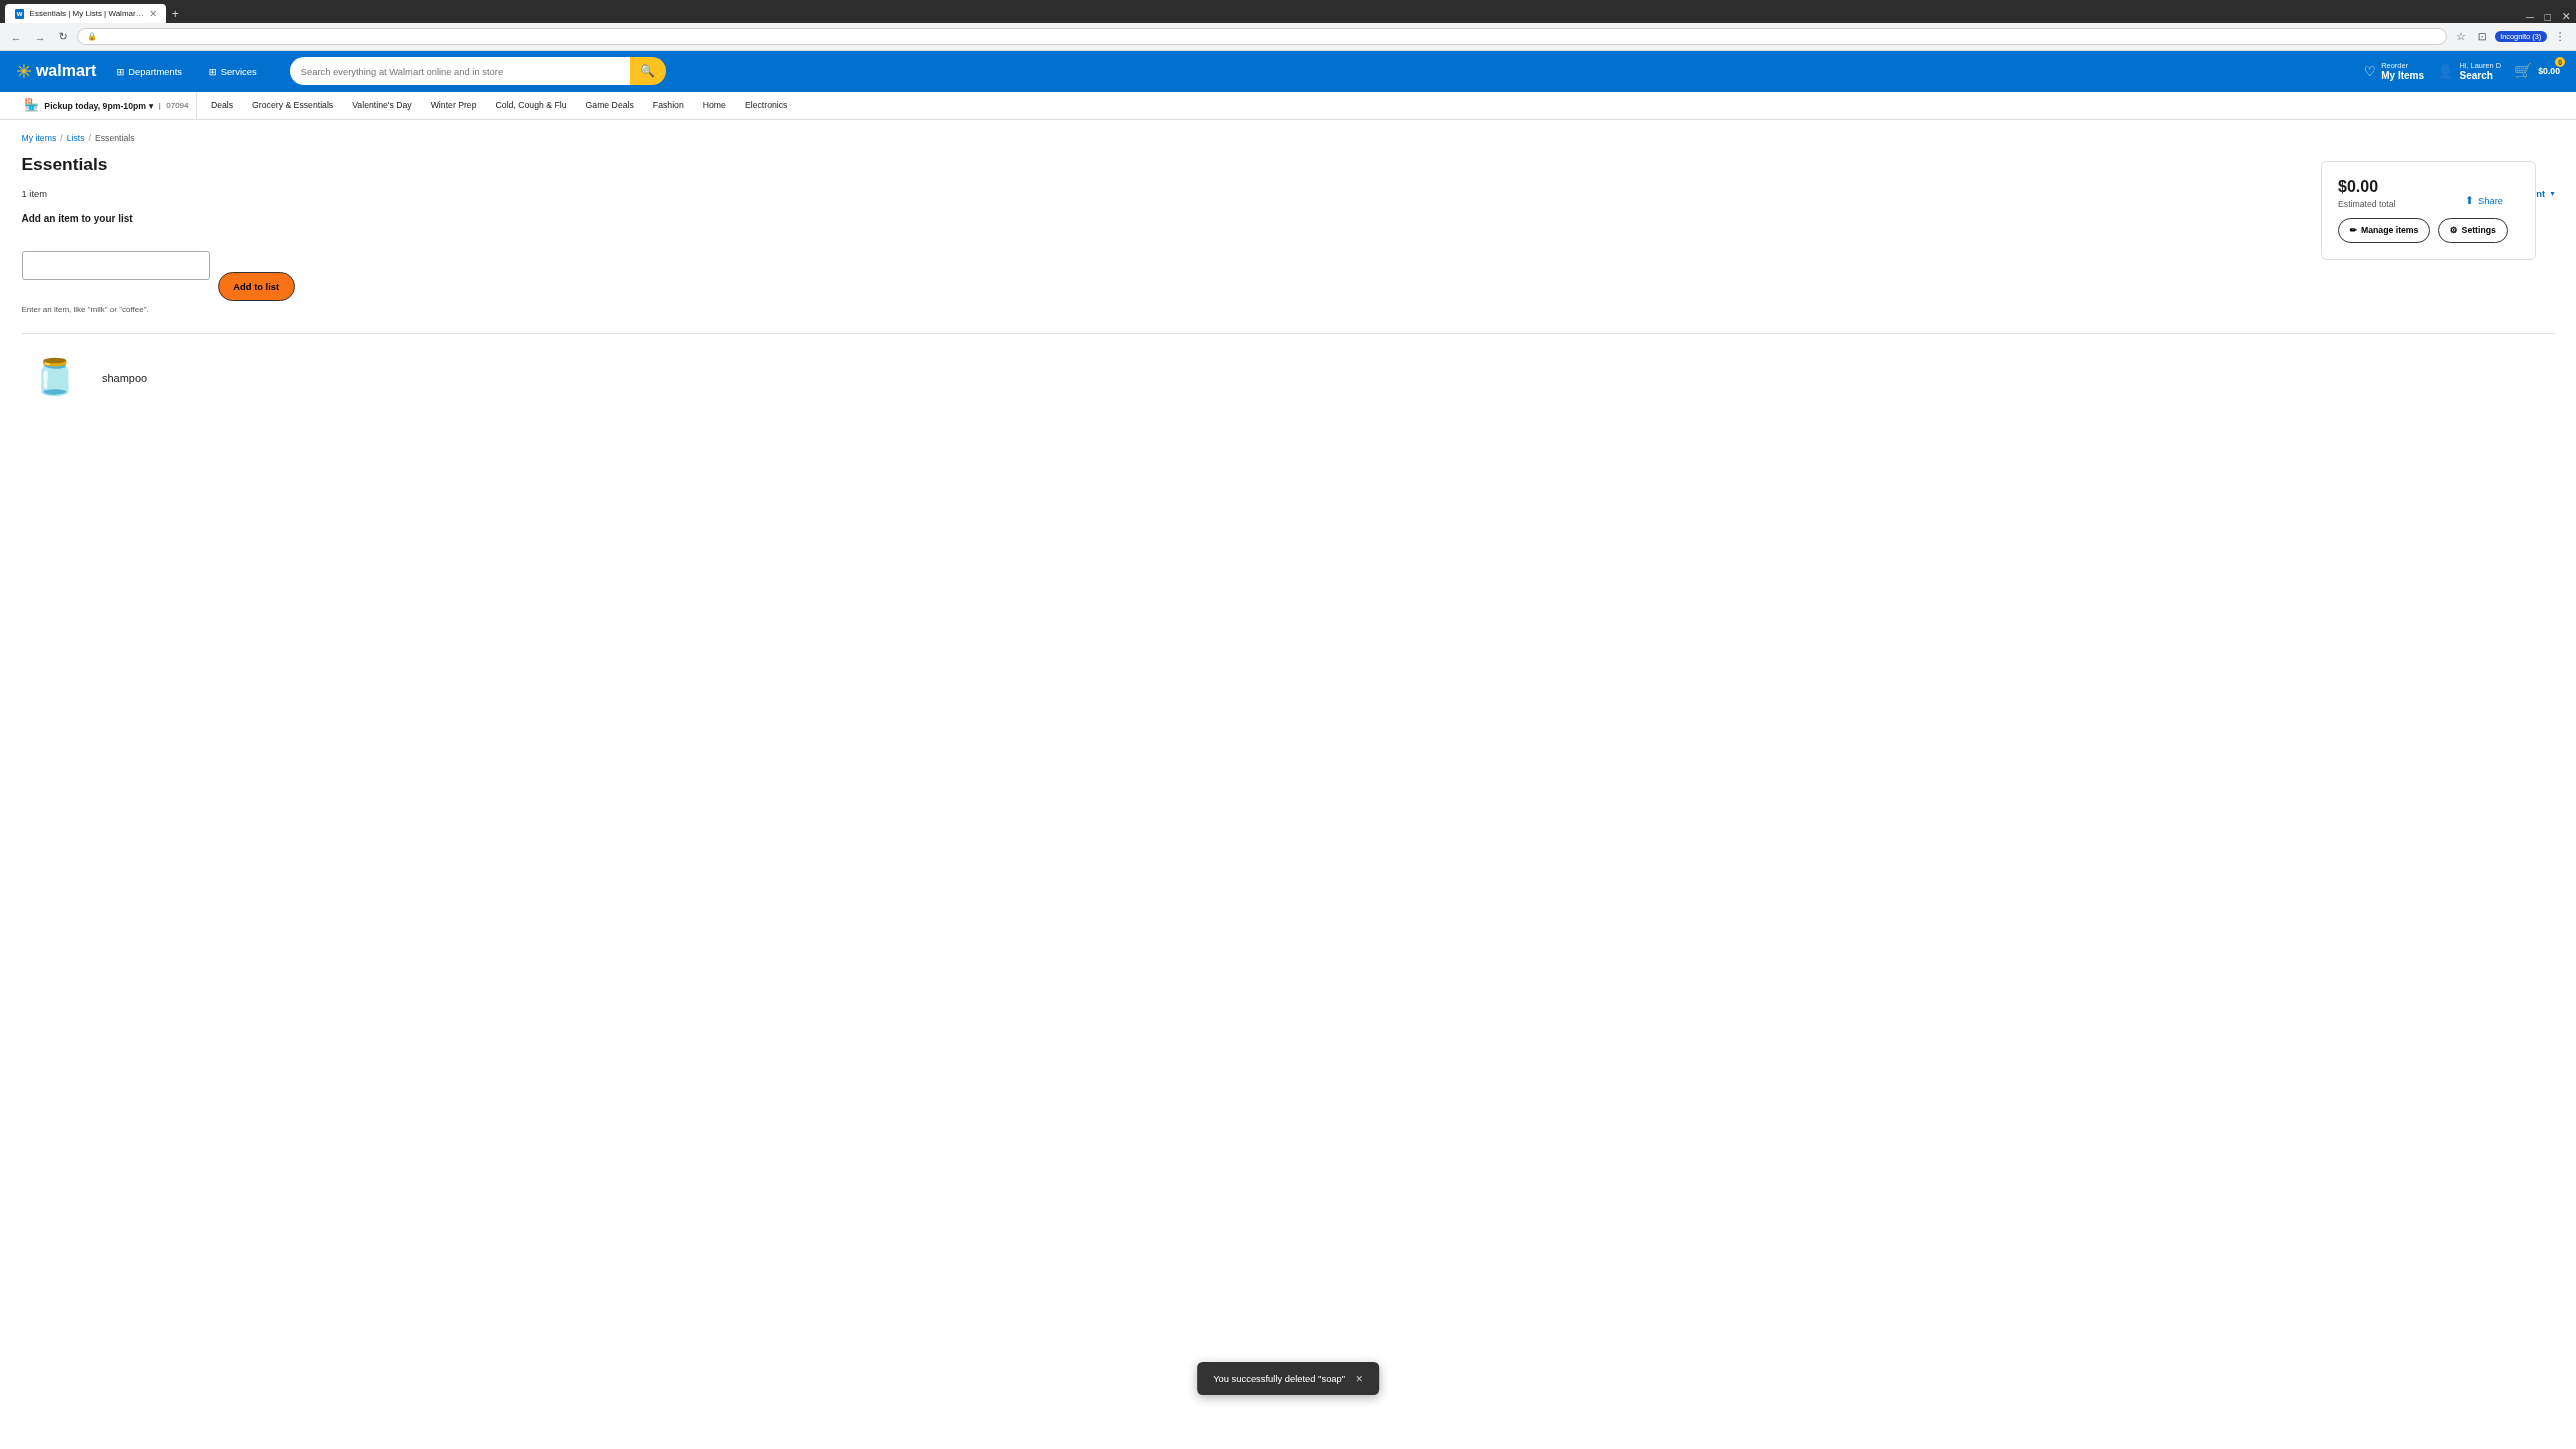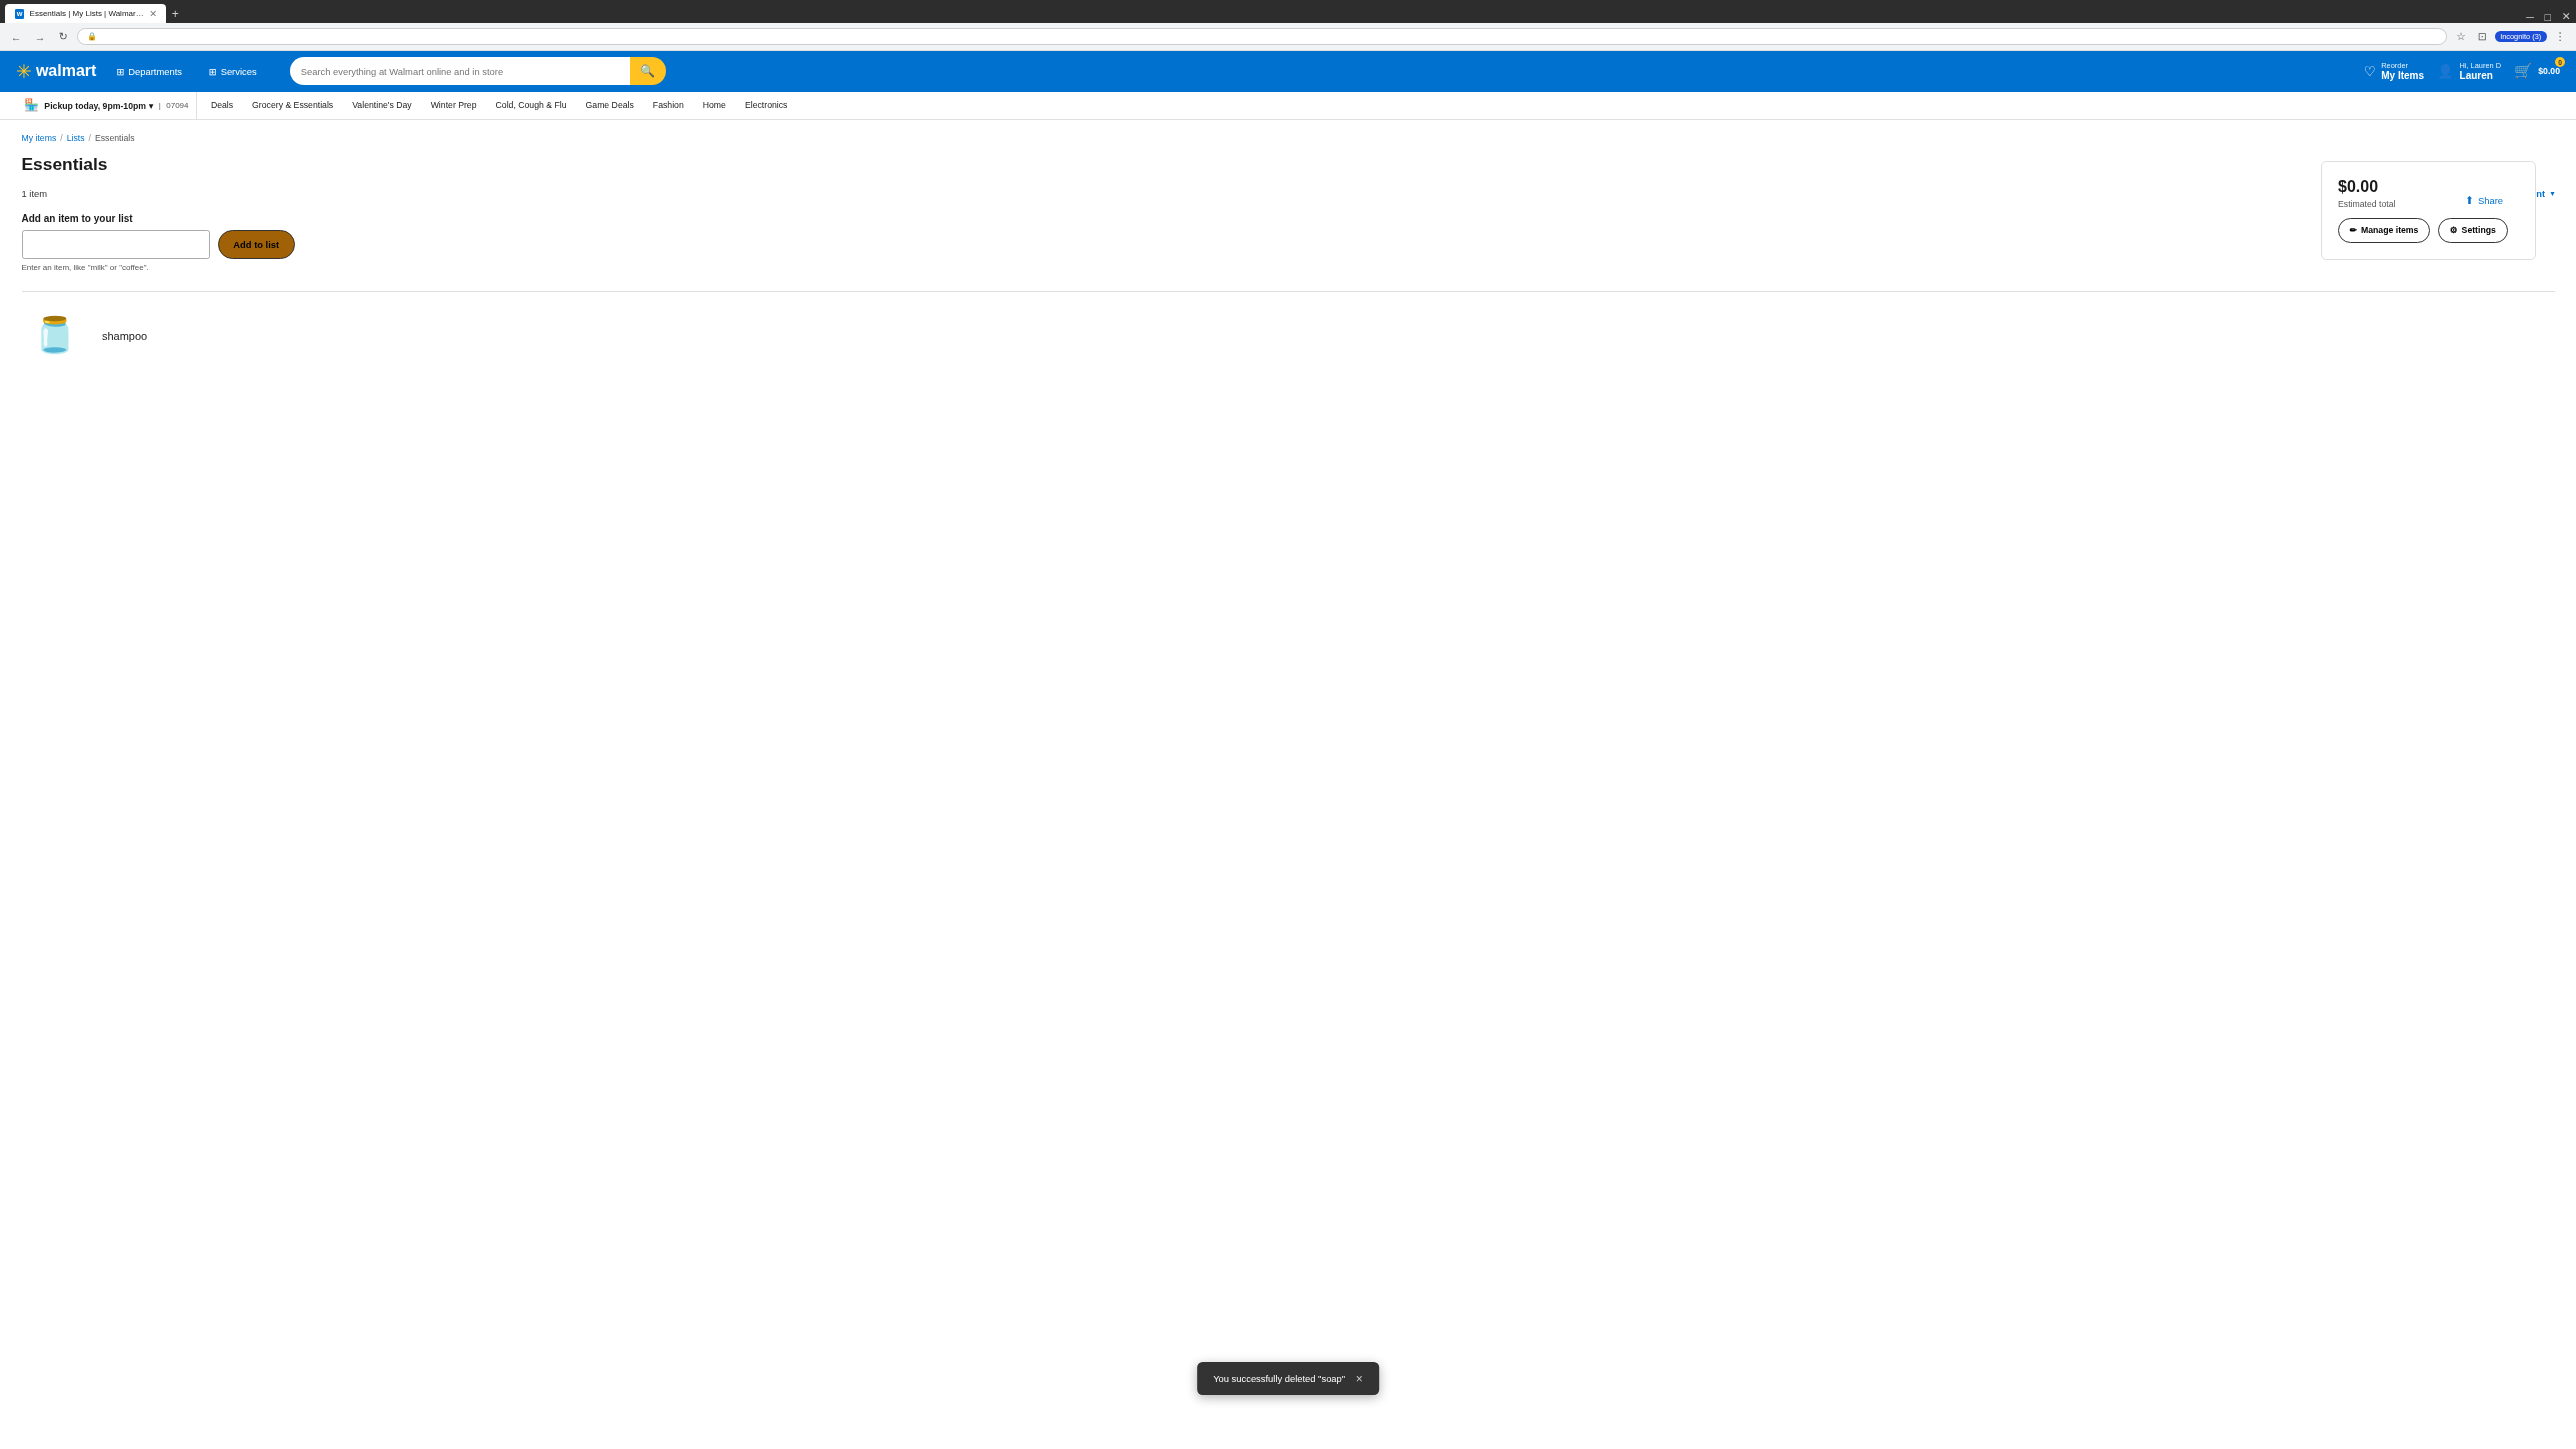--- a/index.html
+++ b/index.html
@@ -177,25 +177,26 @@
       width: 188px;
       padding: 8px 9.4px;
       border: 0.7px solid #aaa;
       border-radius: 2.7px;
       font-size: 9.4px;
       outline: none;
     }
     .add-to-list-btn {
       padding: 8px 14.8px;
       border: 1.3px solid #333;
-      background: #a16207;
+      background: #f97316;
       border-radius: 16px;
       font-size: 9.4px;
       font-weight: 600;
       cursor: pointer;
+      margin-top: 42px;
     }
     .add-hint { font-size: 8px; color: #555; margin-top: 4px; }
 
     
     .list-item-container { display: flex; align-items: center; gap: 13.4px; padding: 13.4px 0; border-top: 0.7px solid #e0e0e0; }
     .item-image { width: 67px; height: 60px; object-fit: contain; display: flex; align-items: center; justify-content: center; }
     .item-name { font-size: 11px; font-weight: 500; }
 
     
     .sidebar-card {
@@ -321,21 +322,21 @@
       <div>
         <div class="header-action-small">Reorder</div>
         <div class="header-action-large">My Items</div>
       </div>
     </div>
 
     <div class="header-action-item">
       <span style="font-size:13.4px;">👤</span>
       <div>
         <div class="header-action-small">Hi, Lauren D</div>
-        <div class="header-action-large">Lauren</div>
+        <div class="header-action-large">Search</div>
       </div>
     </div>
 
     <div class="header-action-item cart-area">
       <div class="cart-badge">0</div>
       <span class="cart-icon">🛒</span>
       <span style="color:#fff; font-size:8.7px; font-weight:600;">$0.00</span>
     </div>
   </div>
 </div>

